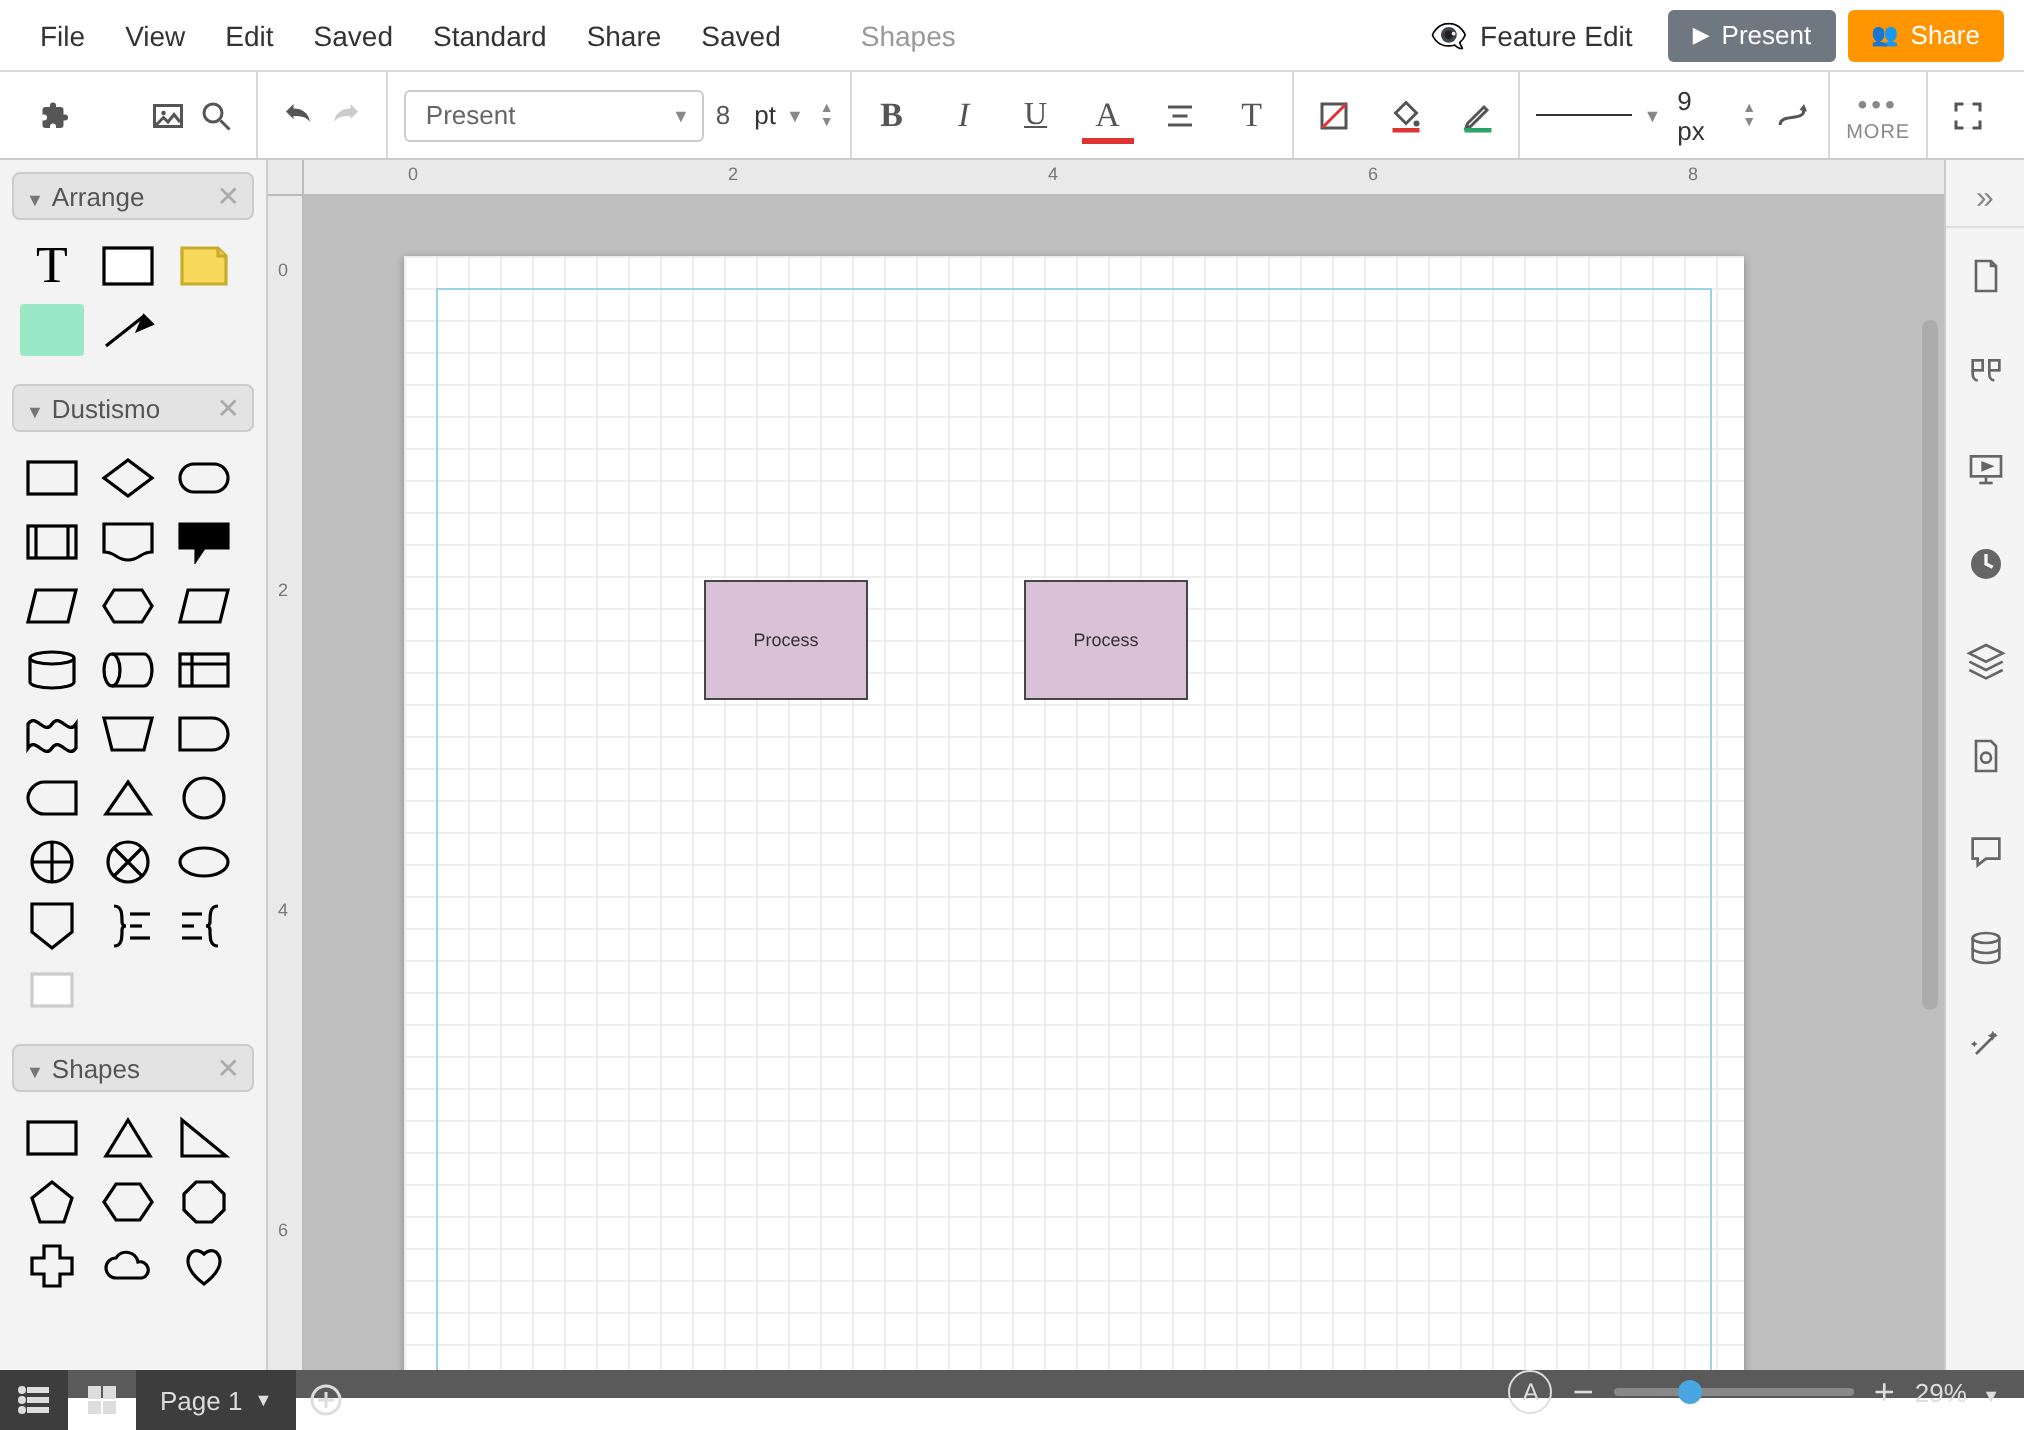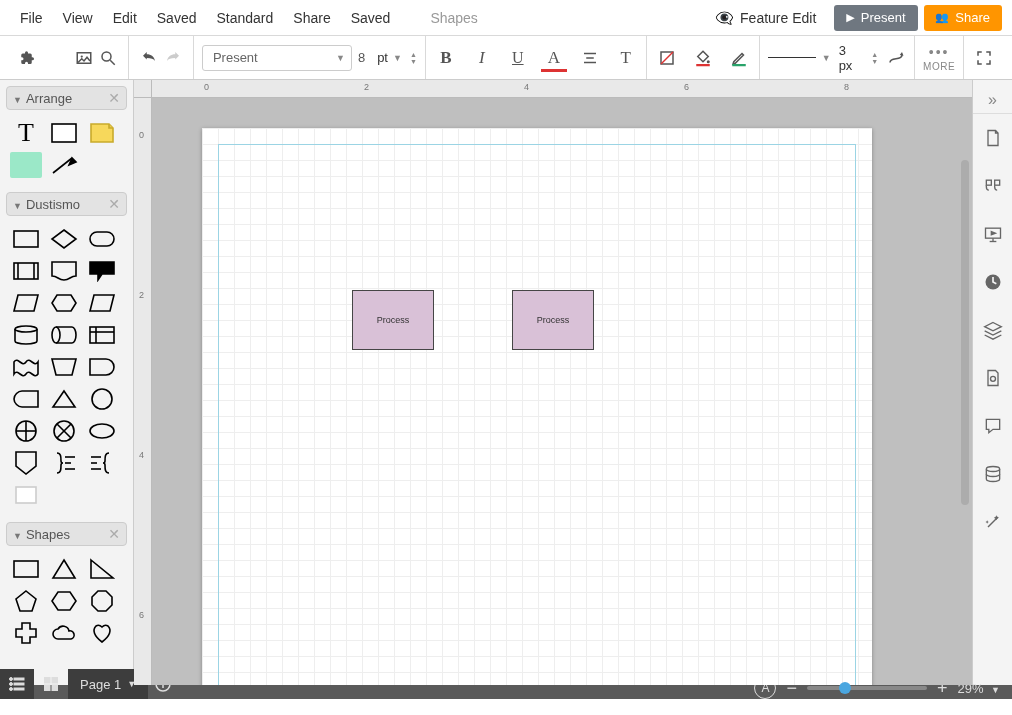--- a/index.html
+++ b/index.html
@@ -127,21 +127,21 @@
     display:flex; flex-direction:column; align-items:center;
     padding-top:6px; gap:0;
   }
   .dock-collapse{ height:28px; width:100%; display:flex; align-items:center; justify-content:center; font-size:16px; color:#888; border-bottom:1px solid #ddd;}
   .dock-btn{ width:40px; height:48px; display:flex; align-items:center; justify-content:center; color:#666; cursor:pointer;}
   .dock-btn svg{ width:20px; height:20px; stroke:#666; fill:none; stroke-width:1.6;}
 
   
   .statusbar {
     height:14px; background:#5a5a5a; color:#ddd;
-    display:flex; align-items:flex-end; font-size:13px;
+    display:flex; align-items:flex-start; font-size:13px;
   }
   .sb-left{ display:flex; align-items:center; gap:0;}
   .sb-btn{ width:34px; height:30px; display:flex; align-items:center; justify-content:center; cursor:pointer;}
   .sb-btn.active{ background:#3d3d3d;}
   .sb-btn svg{ stroke:#ddd; fill:#ddd;}
   .sb-page{
     background:#3d3d3d; height:30px; display:flex; align-items:center;
     padding:0 12px; gap:6px; margin-left:0; font-size:13px;
   }
   .sb-add{ width:30px; display:flex; justify-content:center;}
@@ -269,21 +269,21 @@
           <rect x="3" y="20" width="18" height="3" fill="#29a36a"></rect>
         </svg>
     </span>
   </div>
   <div class="vsep"></div>
   <div class="tb-group" style="gap:8px;">
     <div style="display:flex;align-items:center;gap:6px;">
       <span class="line-sample"></span>
       <span class="tri" style="font-size:9px;color:#888;">▼</span>
     </div>
-    <span>3 px</span>
+    <span>9 px</span>
     <div class="stepper">
       <span>▲</span>
       <span>▼</span>
     </div>
     <span class="tb-btn">
       <svg viewBox="0 0 24 24">
           <path d="M4 18c0-8 16-2 16-10" fill="none" stroke="#555" stroke-width="2"></path>
           <path d="M20 4l-3 4 5 1z" fill="#555"></path>
         </svg>
     </span>

